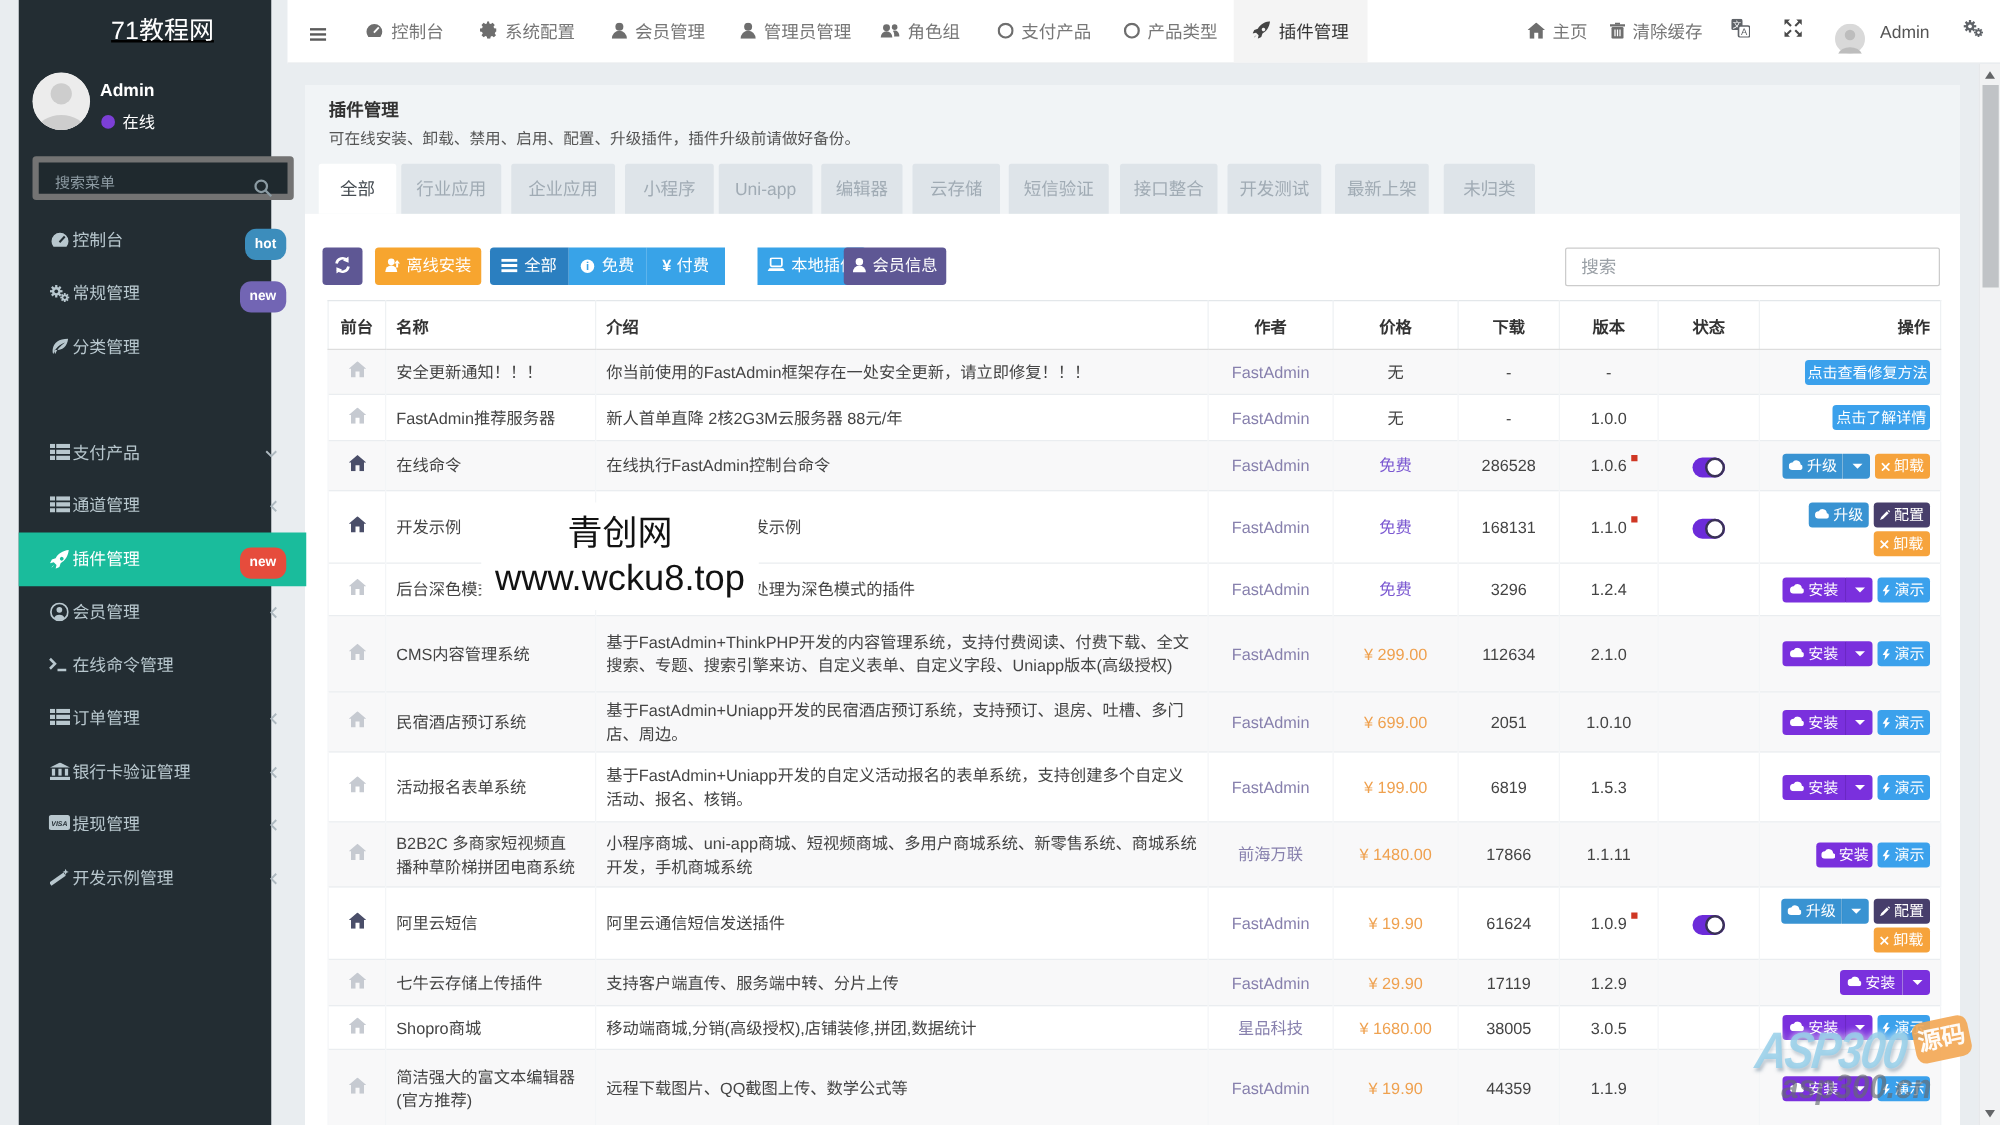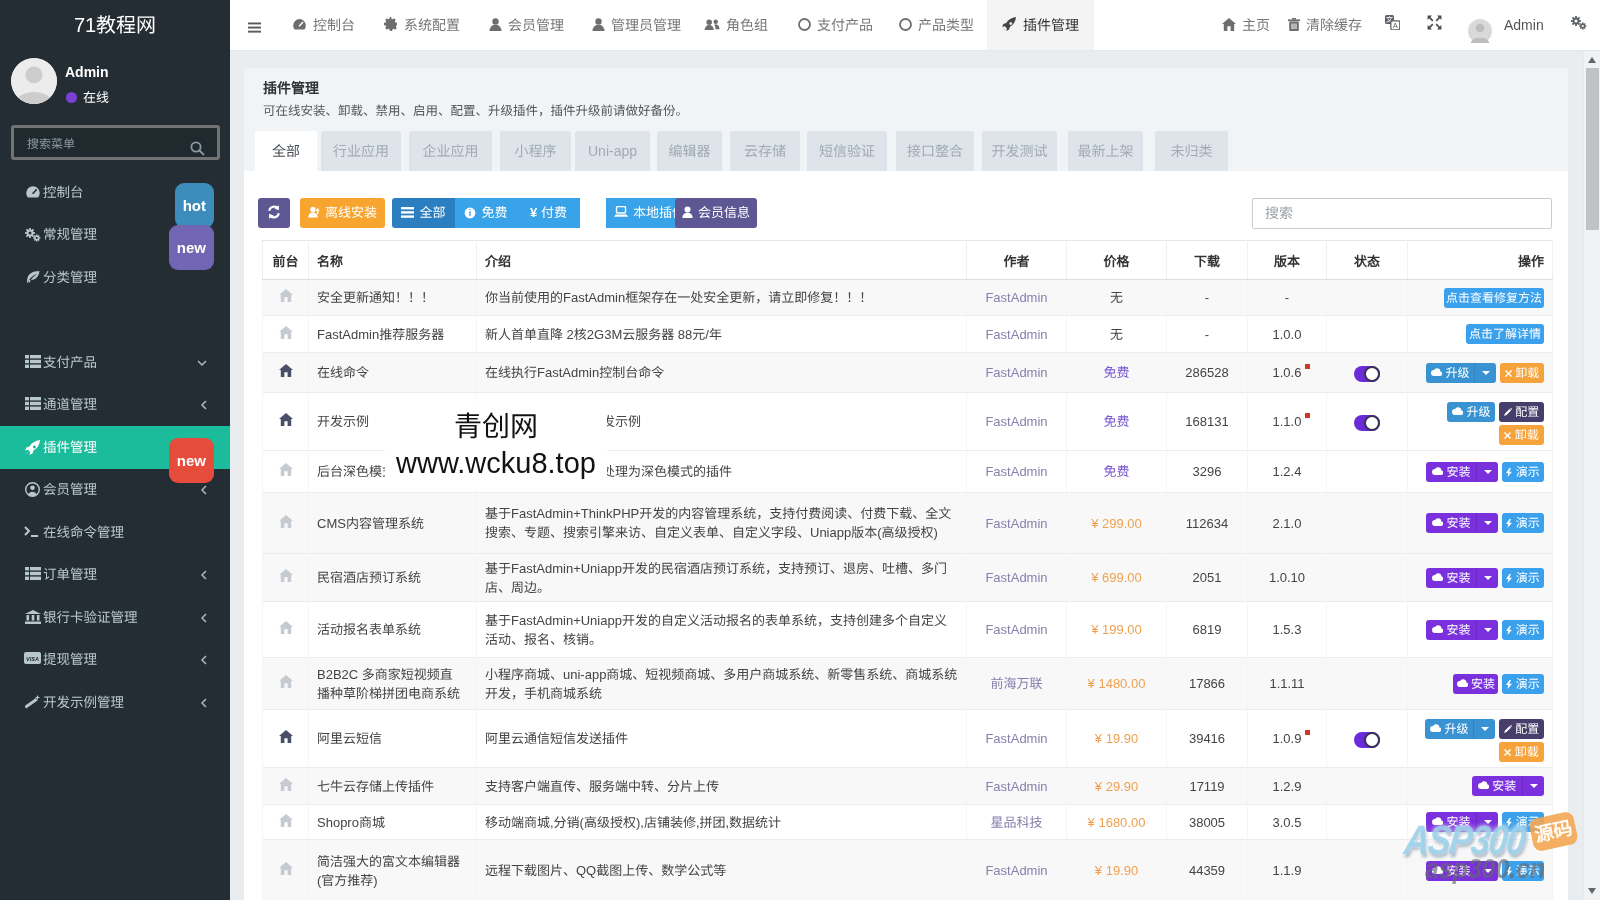--- a/index.html
+++ b/index.html
@@ -2,33 +2,33 @@
 <html lang="zh-CN"><head>
 <meta charset="utf-8">
 <title>插件管理</title>
 <style>
 * { margin:0; padding:0; box-sizing:border-box; }
 html,body { width:1600px; height:900px; overflow:hidden; font-family:"Liberation Sans", sans-serif; font-size:14px; }
 body { position:relative; background:#e9edf0; }
 .abs { position:absolute; }
 
 
-#sidebar { left:0; top:0; width:230px; height:900px; background:#232d33; z-index:5; }
+#sidebar { left:15px; top:0; width:202px; height:900px; background:#232d33; z-index:5;text-decoration:underline; }
 #brand { width:230px; height:50px; line-height:50px; text-align:center; color:#fff; font-size:20px; }
 #avatar { left:11px; top:58px; width:46px; height:46px; border-radius:50%; overflow:hidden; background:#ececec; }
 #uname { left:65px; top:64px; color:#fff; font-weight:bold; font-size:14px; }
 #ustat { left:66px; top:87px; color:#fff; font-size:13px; }
 #ustat .dot { display:inline-block; width:11px; height:11px; border-radius:50%; background:#7c3fd6; margin-right:6px; vertical-align:-1px; }
-#sidesearch { left:11px; top:125px; width:209px; height:35px; background:#1f292e; border:3px solid #737373; border-radius:3px; color:#8d9ba3; font-size:12px; line-height:33px; padding-left:13px; }
+#sidesearch { left:11px; top:125px; width:209px; height:35px; background:#1f292e; border:5px solid #737373; border-radius:3px; color:#8d9ba3; font-size:12px; line-height:33px; padding-left:13px; }
 #sidesearch .mag { position:absolute; right:12px; top:8px; }
 .menu-item { left:0; width:230px; height:43px; color:#b8c7ce; font-size:13.5px; line-height:43px; }
 .menu-item .mi { position:absolute; left:24px; top:14px; width:17px; height:15px; text-align:center; line-height:1px; }
 .menu-item .mt { position:absolute; left:43px; }
 .menu-item.active { background:#1abc9c; color:#fff; }
-.badge { position:absolute; top:12px; border-radius:9px; font-size:15px; font-weight:bold; color:#fff; padding:16px 8px; line-height:13px; }
+.badge { position:absolute; top:12px; border-radius:9px; font-size:11px; font-weight:bold; color:#fff; padding:6px 8px; line-height:13px; }
 .b-hot { right:16px; background:#3c8dbc; }
 .b-new { right:16px; background:#7265b4; }
 .b-red { right:16px; background:#e64c3c; }
 .chev { position:absolute; right:22px; top:0; color:#b0bdc4; font-size:12px; }
 .menu-item svg { vertical-align:middle; }
 
 
 #navbar { left:230px; top:0; width:1370px; height:51px; background:#fff; border-bottom:1px solid #e4e7ea; z-index:4; }
 .nav-item { position:absolute; top:0; height:50px; line-height:50px; color:#777; font-size:14px; white-space:nowrap; }
 .nav-item .nico { margin-right:6px; vertical-align:-1px; }
@@ -579,21 +579,21 @@
 <tr style="height:58px">
         <td class="tc" style="padding:0 2px"><svg width="14" height="13" viewBox="0 0 14 13">
             <path d="M7 0 L14 6 L12.2 6 L12.2 13 L8.6 13 L8.6 8.2 L5.4 8.2 L5.4 13 L1.8 13 L1.8 6 L0 6 Z" fill="#4a4e69"></path>
           </svg></td>
         <td>阿里云短信</td>
         <td>
           <div style="white-space:nowrap">阿里云通信短信发送插件</div>
         </td>
         <td class="tc author">FastAdmin</td>
         <td class="tc price">¥ 19.90</td>
-        <td class="tc">39416</td>
+        <td class="tc">61624</td>
         <td class="tc"><span class="ver">1.0.9<span class="reddot"></span></span></td>
         <td class="tc"><span class="toggle"><span class="knob"></span></span></td>
         <td class="tr">
           <div style="margin:3px 0 2px"><span class="grp"><span class="sbtn bblue" style="width:48px;border-radius:3px 0 0 3px"><svg width="11" height="8" viewBox="0 0 11 8" style="vertical-align:1px">
                   <path d="M3 8 A3 3 0 0 1 3 2 A3.5 3.5 0 0 1 9.5 3.5 A2.3 2.3 0 0 1 9.5 8 Z" fill="#fff"></path>
                 </svg> 升级</span><span class="sbtn bblue" style="width:22px;border-radius:0 3px 3px 0;border-left:1px solid #2f86c1"><span class="caret-s"></span></span></span>&nbsp;<span class="sbtn bdpurple" style="width:45px"><svg width="8" height="8" viewBox="0 0 8 8" style="vertical-align:0">
                 <path d="M0 8 L1 5.5 L5.5 1 L7 2.5 L2.5 7 Z M6 0.5 L7.5 2 L8 1 L7 0 Z" fill="#fff"></path>
               </svg> 配置</span></div>
           <div><span class="sbtn borange" style="width:45px"><svg width="7" height="7" viewBox="0 0 7 7" style="vertical-align:0">
                 <path d="M0 1 L1 0 L3.5 2.5 L6 0 L7 1 L4.5 3.5 L7 6 L6 7 L3.5 4.5 L1 7 L0 6 L2.5 3.5 Z" fill="#fff"></path>

